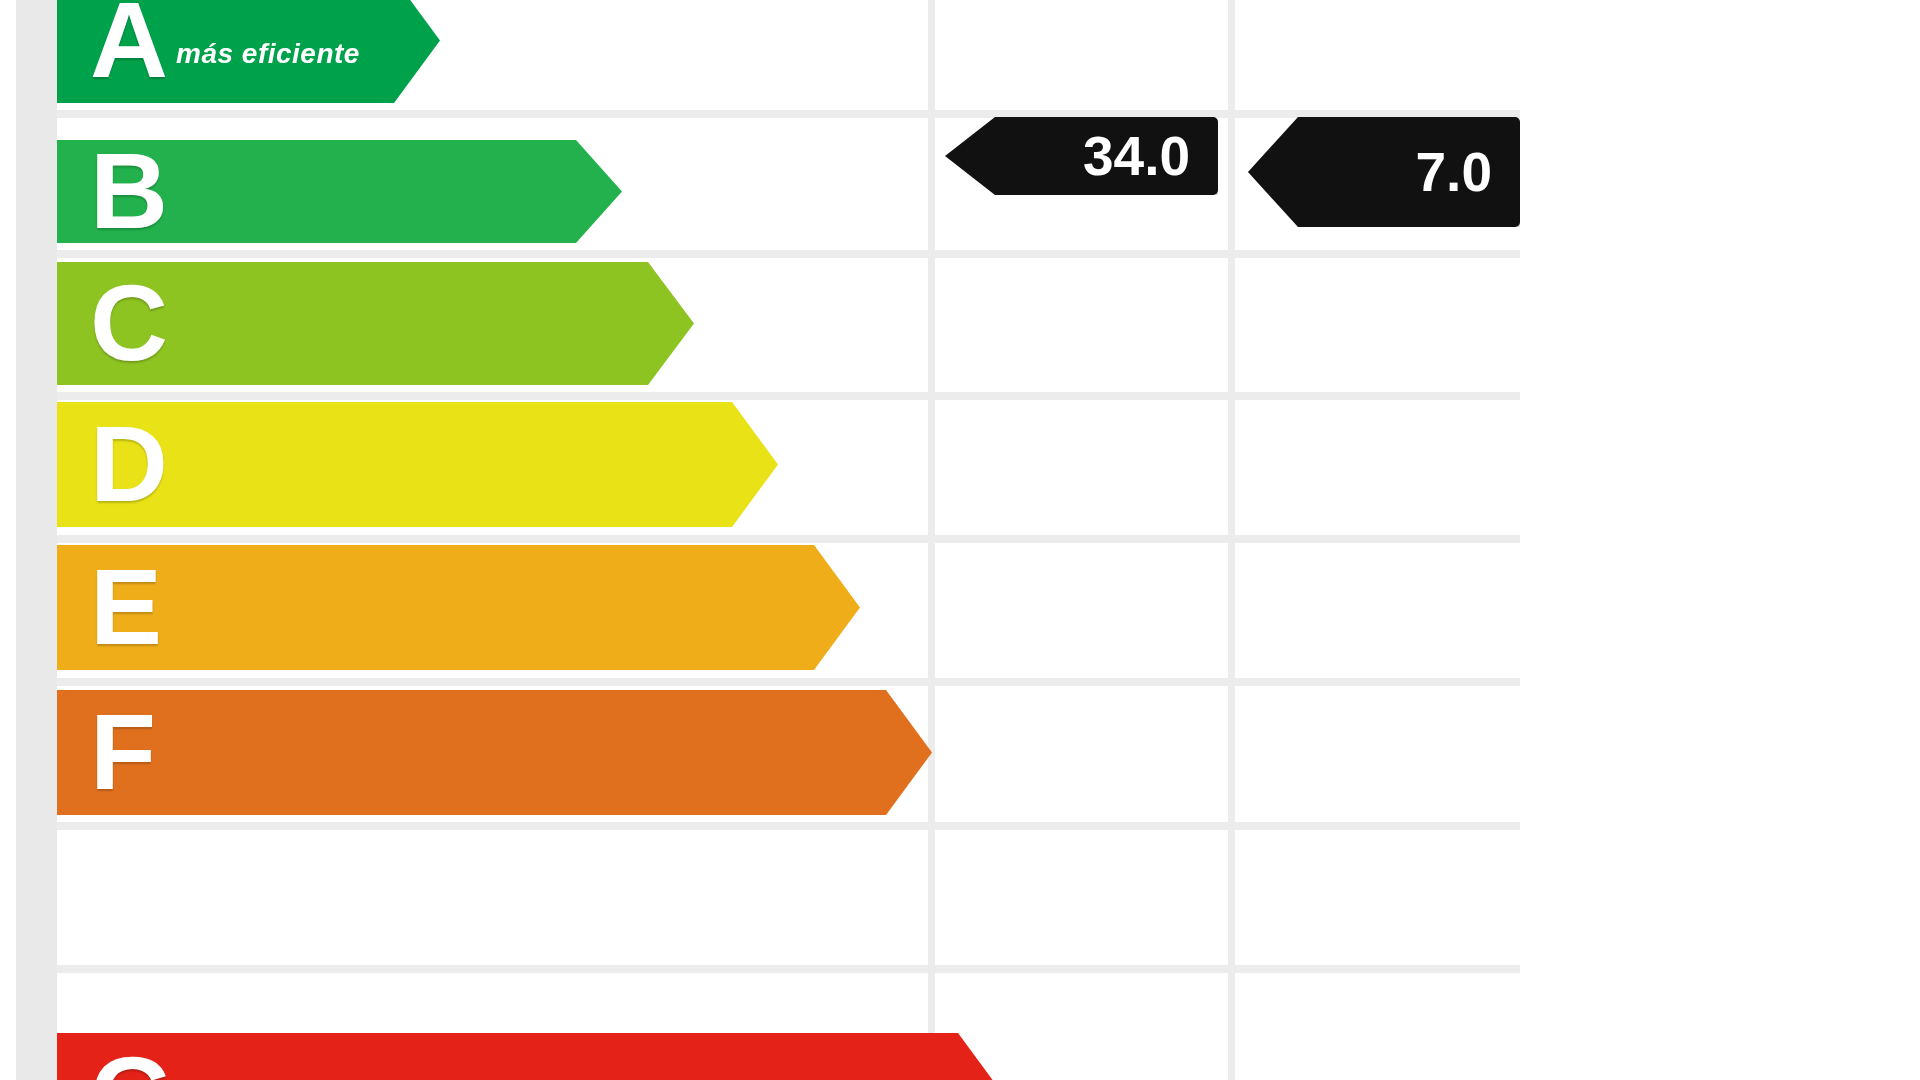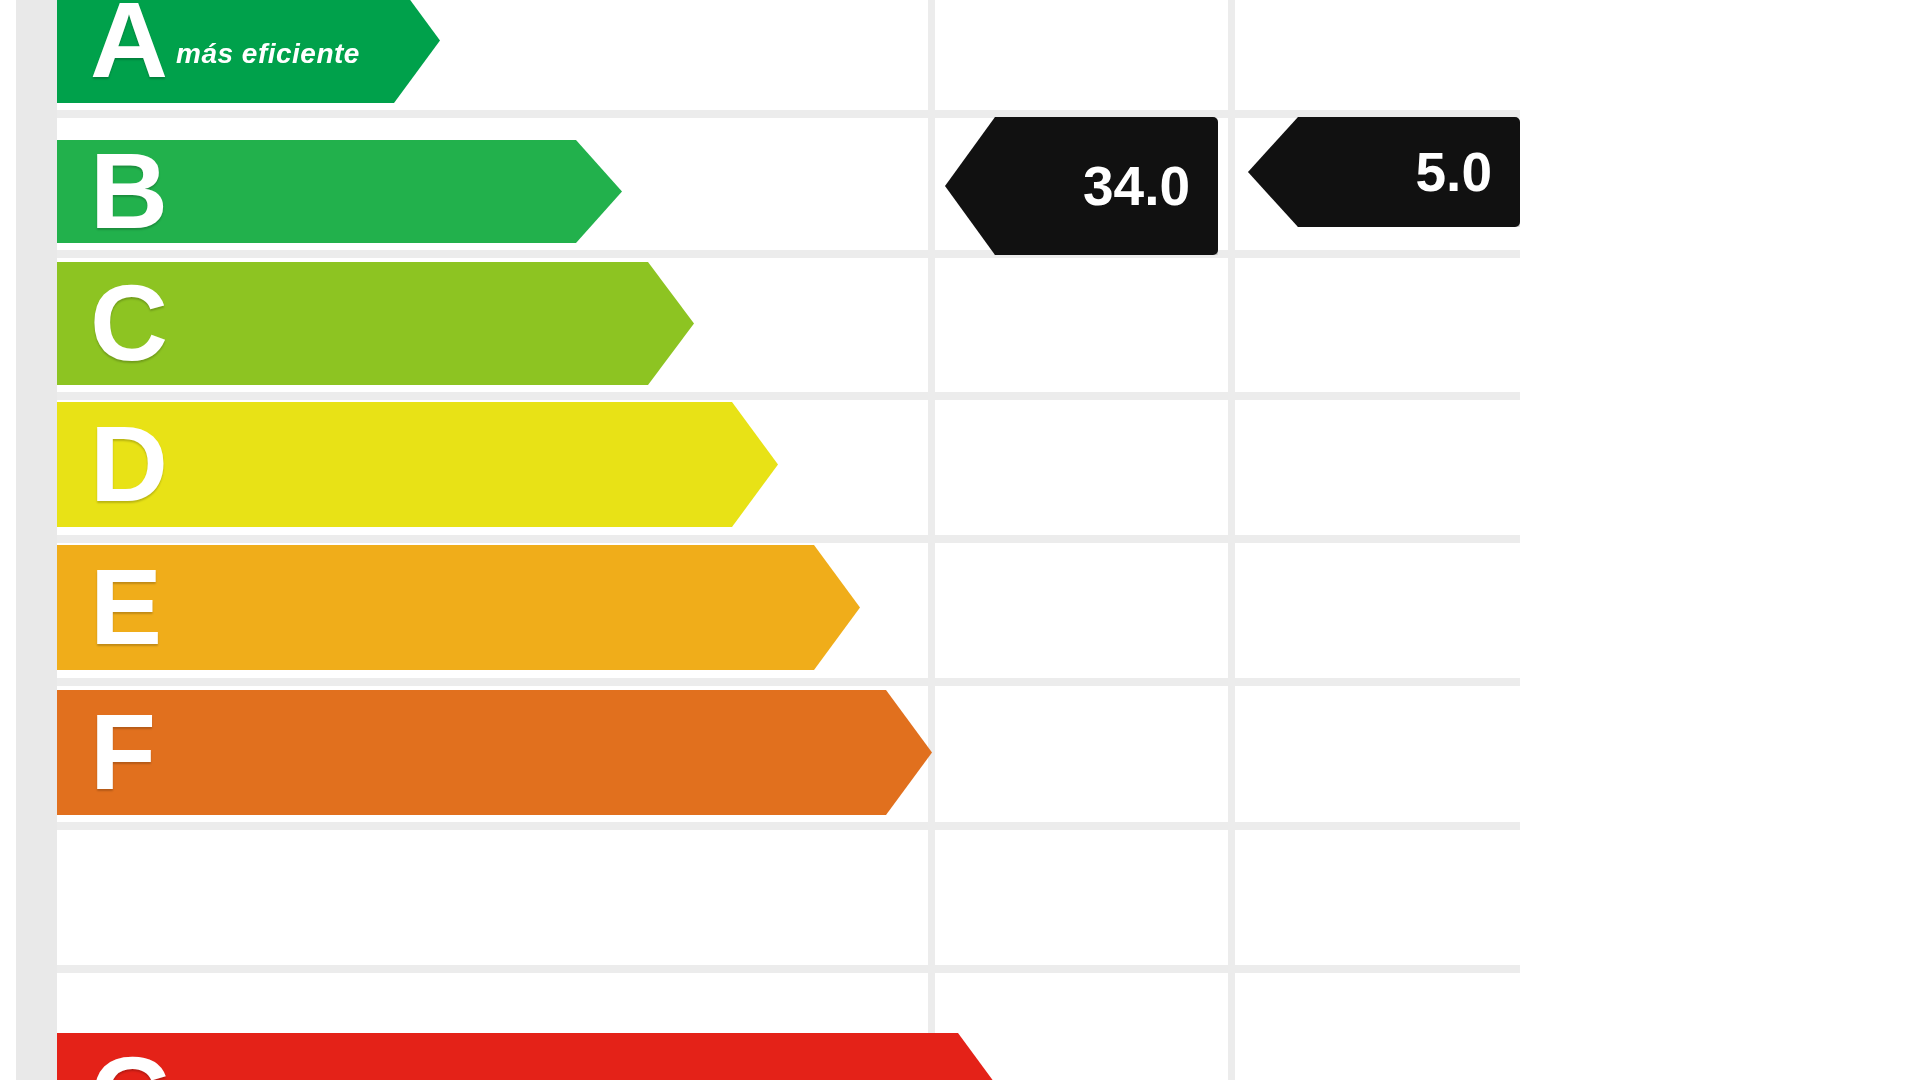--- a/index.html
+++ b/index.html
@@ -139,21 +139,21 @@
       </div>
       <div class="band" style="left: 57px; top: 690px; width: 875px; height: 125px; background: rgb(225, 112, 30); clip-path: polygon(0px 0px, calc(100% - 46px) 0px, 100% 50%, calc(100% - 46px) 100%, 0px 100%);">
         <span class="band-letter">F</span>
       </div>
       <div class="band" style="left: 57px; top: 1033px; width: 947px; height: 125px; background: rgb(228, 34, 24); clip-path: polygon(0px 0px, calc(100% - 46px) 0px, 100% 50%, calc(100% - 46px) 100%, 0px 100%);">
         <span class="band-letter">G</span>
       </div>
     </div>
 
   <div id="badges-layer">
-      <div class="badge" style="left: 945px; top: 117px; width: 273px; height: 138px; clip-path: polygon(50px 0px, 100% 0px, 100% 100%, 50px 100%, 0px 50%);">
+      <div class="badge" style="left: 945px; top: 117px; width: 273px; height: 78px; clip-path: polygon(50px 0px, 100% 0px, 100% 100%, 50px 100%, 0px 50%);">
         <span class="badge-value">34.0</span>
       </div>
       <div class="badge" style="left: 1248px; top: 117px; width: 272px; height: 110px; clip-path: polygon(50px 0px, 100% 0px, 100% 100%, 50px 100%, 0px 50%);">
-        <span class="badge-value">5.0</span>
+        <span class="badge-value">7.0</span>
       </div>
     </div>
 
 </div>
 
 </body></html>

